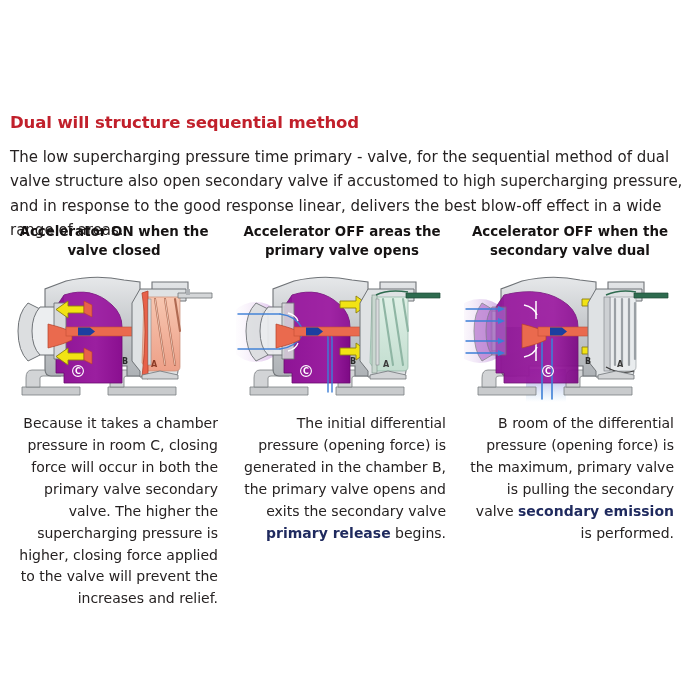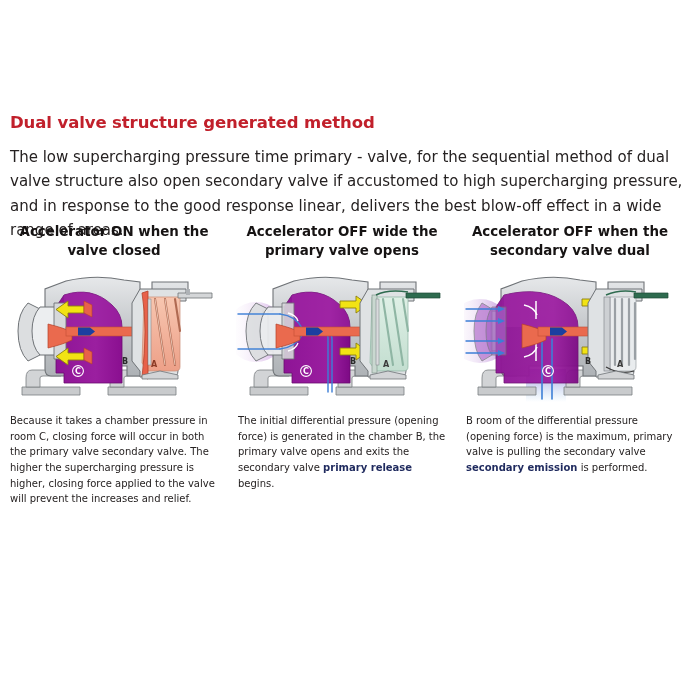--- a/index.html
+++ b/index.html
@@ -72,37 +72,38 @@
     height: 135px;
     display: flex;
     align-items: center;
     justify-content: center;
     margin-bottom: 10px;
   }
   .diagram-wrap svg {
     display: block;
   }
   .col-body {
-    font-size: 10px;
+    font-size: 14px;
     line-height: 1.565;
     color: #262222;
     margin: 0;
     padding: 0 2px;
+    text-align: right;
   }
   .col-body b {
     color: #1f2a5e;
     font-weight: bold;
   }
 </style>
 </head>
 <body>
 
 <div class="page">
 
-  <h1 class="title">Dual valve structure generated method</h1>
+  <h1 class="title">Dual will structure sequential method</h1>
 
   <p class="intro">The low supercharging pressure time primary - valve, for the sequential method of dual valve structure also open secondary valve if accustomed to high supercharging pressure, and in response to the good response linear, delivers the best blow-off effect in a wide range of areas.</p>
 
   <div class="columns">
 
     <div class="col">
       <div class="col-head">Accelerator ON when the valve closed</div>
       <div class="diagram-wrap">
         <svg width="212" height="133" viewBox="0 0 212 133">
           <defs>
@@ -180,21 +181,21 @@
             <text x="70" y="105" text-anchor="middle" fill="#ffffff">C</text>
             <text x="117" y="95" text-anchor="middle" fill="#2b2b2b">B</text>
             <text x="146" y="98" text-anchor="middle" fill="#8a3a24">A</text>
           </g>
         </svg>
       </div>
       <p class="col-body"><span>Because it takes a chamber pressure in room C, closing force will occur in both the primary valve secondary valve. The higher the supercharging pressure is higher, closing force applied to the valve will prevent the increases and relief.</span></p>
     </div>
 
     <div class="col">
-      <div class="col-head">Accelerator OFF wide the primary valve opens</div>
+      <div class="col-head">Accelerator OFF areas the primary valve opens</div>
       <div class="diagram-wrap">
         <svg width="212" height="133" viewBox="0 0 212 133">
           <defs>
             <linearGradient id="g2purple" x1="0" y1="0" x2="1" y2="0">
               <stop offset="0%" stop-color="#8e1496"></stop>
               <stop offset="70%" stop-color="#9b1fa0"></stop>
               <stop offset="100%" stop-color="#7d0a85"></stop>
             </linearGradient>
             <linearGradient id="g2gray" x1="0" y1="0" x2="0" y2="1">
               <stop offset="0%" stop-color="#e6e8ea"></stop>

